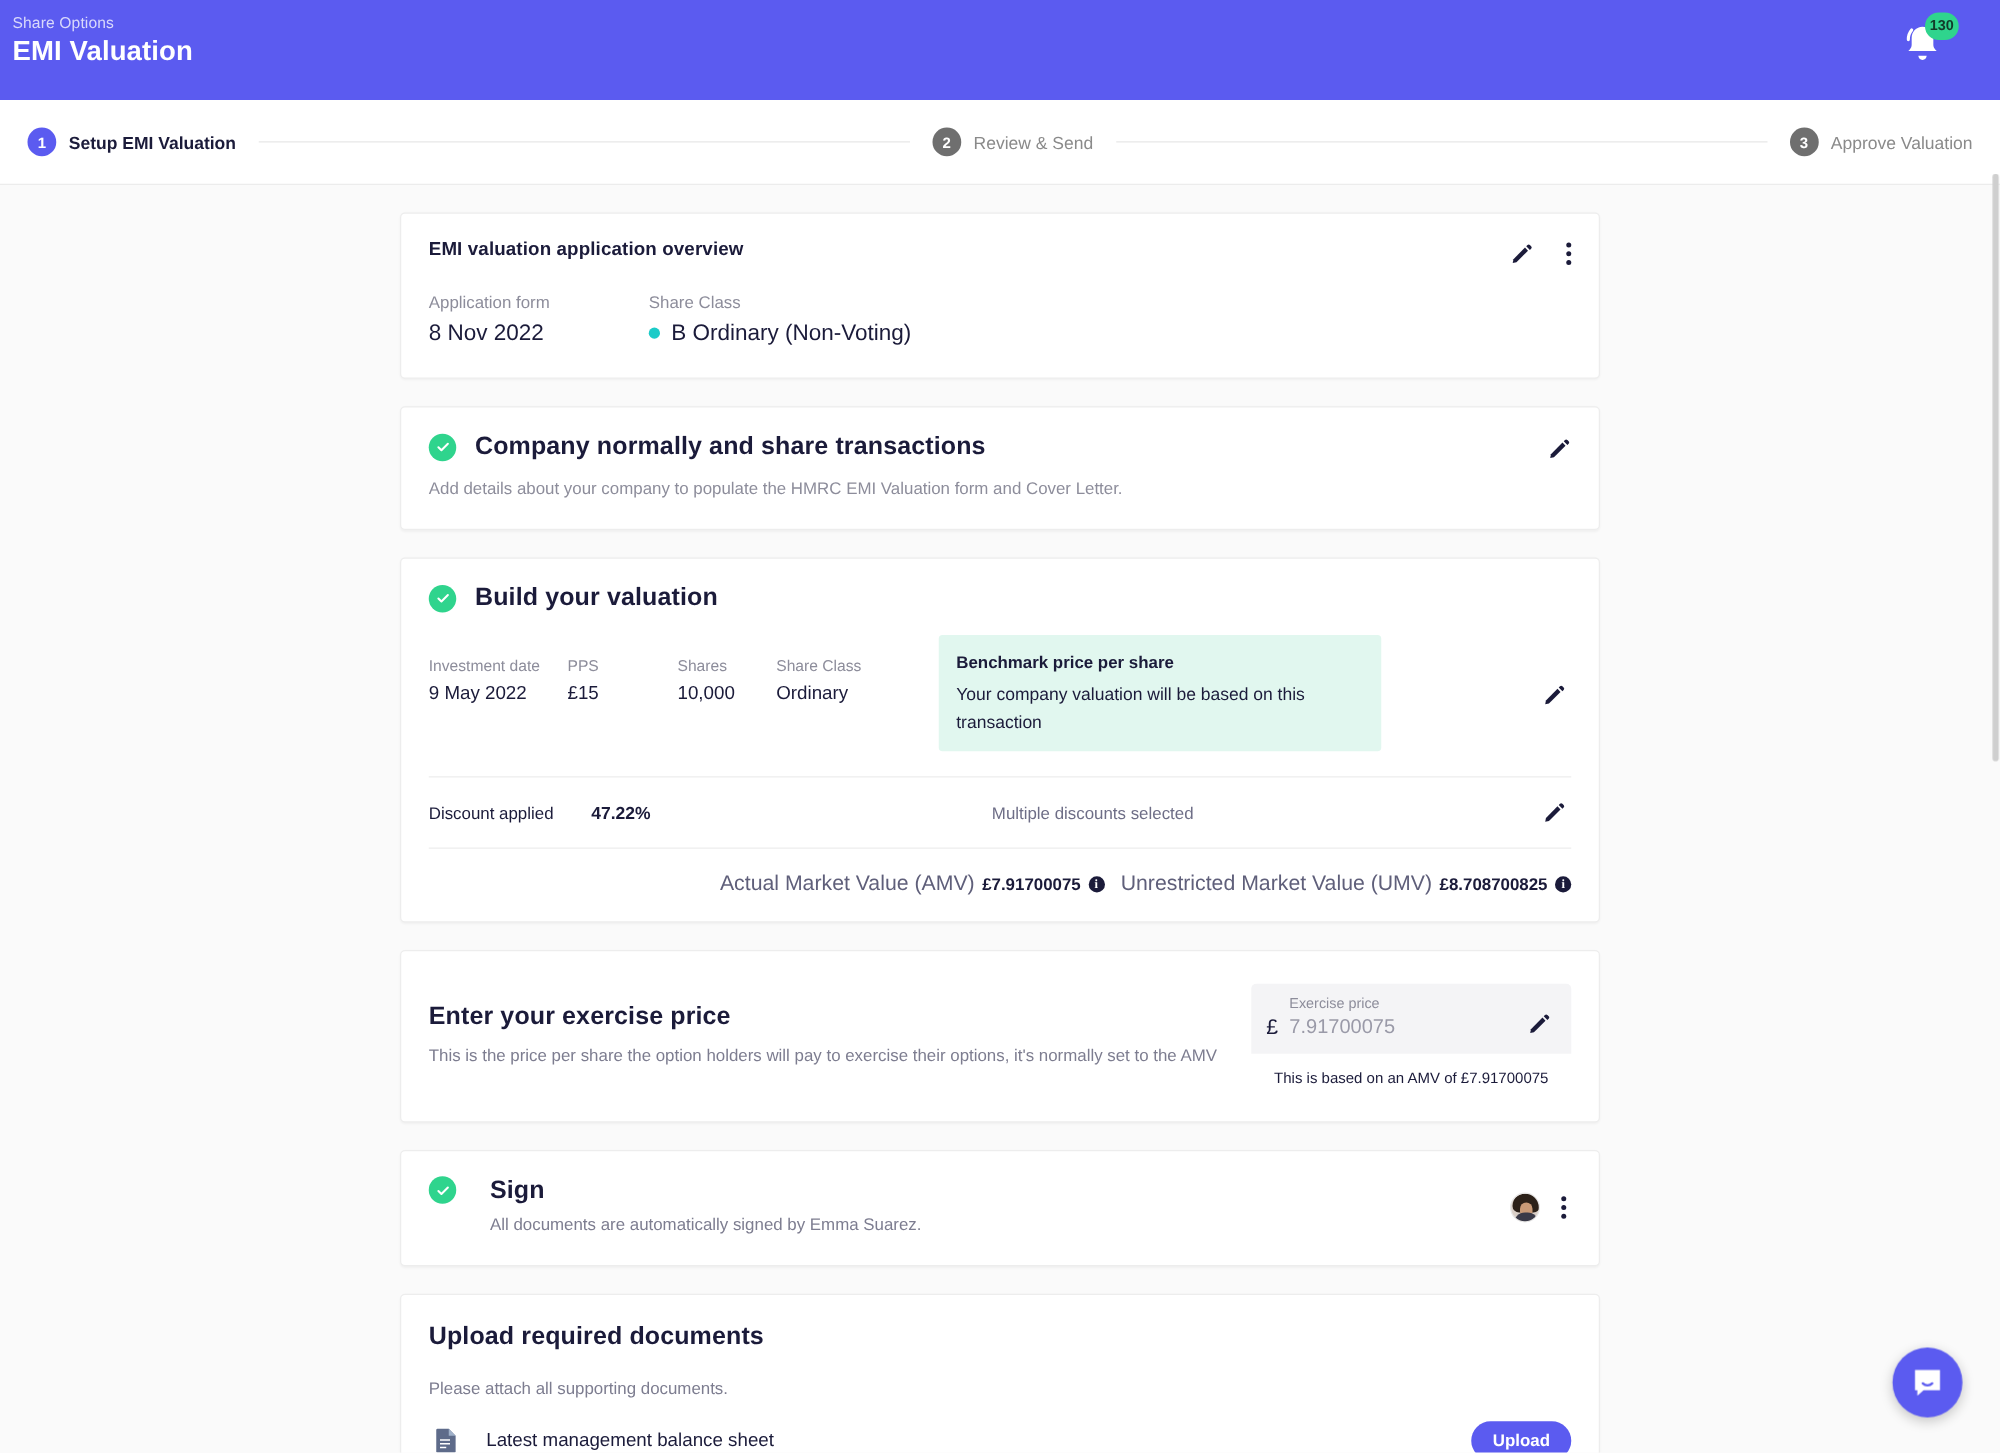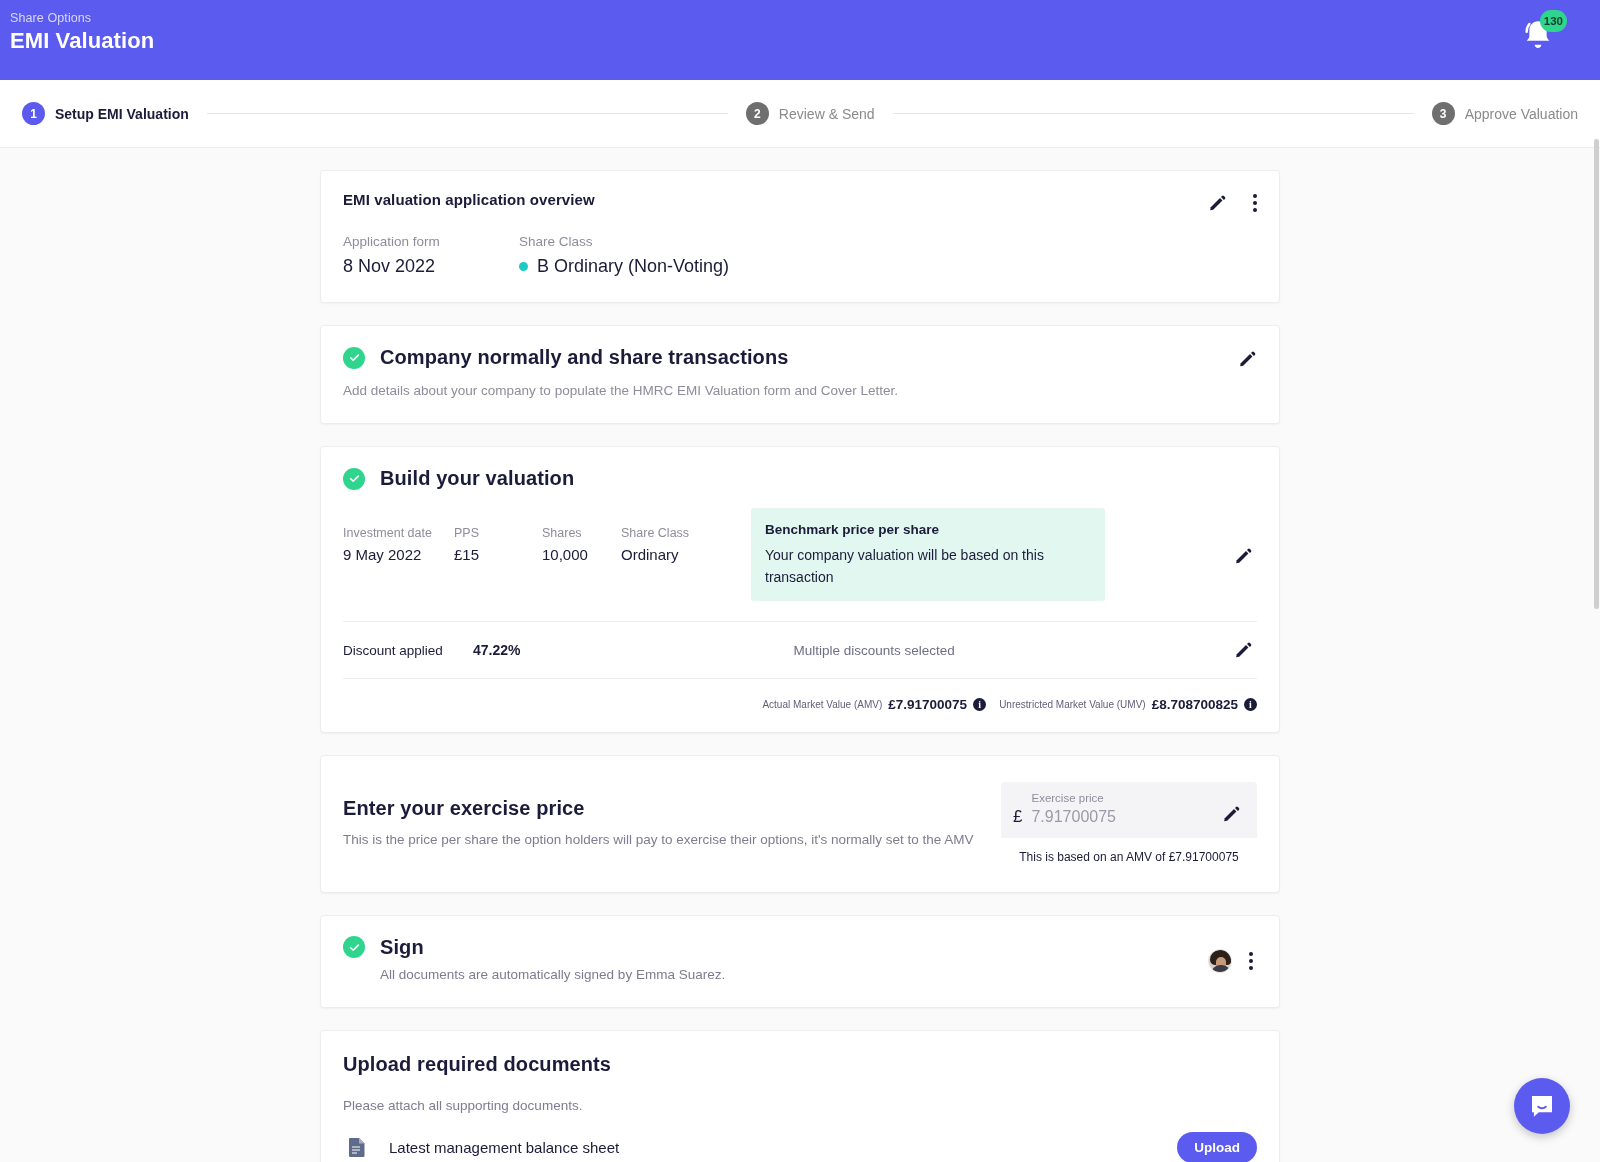--- a/index.html
+++ b/index.html
@@ -159,21 +159,21 @@
     padding: 20px 22px; position: relative;
   }
   .disc-label { font-size: 13.5px; color: #1b1b3a; width: 130px; }
   .disc-value { font-size: 14px; font-weight: bold; color: #1b1b3a; }
   .disc-note { font-size: 13.5px; color: #6e6e87; margin-left: 273px; }
 
   .mv-row {
     display: flex; align-items: center; justify-content: flex-end;
     gap: 13px; padding: 18px 22px 20px 22px;
   }
-  .mv-label { font-size: 10px; color: #5f5f7a; }
+  .mv-label { font-size: 17px; color: #5f5f7a; }
   .mv-value { font-size: 13.5px; font-weight: bold; color: #1b1b3a; margin-left: 6px; }
   .info-i {
     width: 13px; height: 13px; border-radius: 50%;
     background: #1b1b3a; color: #fff;
     font-size: 10px; font-weight: bold;
     display: inline-flex; align-items: center; justify-content: center;
     margin-left: 6px; font-family: "Liberation Serif", serif;
   }
   .mv-item { display: flex; align-items: center; }
 
@@ -191,21 +191,21 @@
     position: relative;
   }
   .ex-field .cur { font-size: 17px; color: #1b1b3a; line-height: 22px; }
   .ex-field .fl { flex: 1 1 auto; }
   .ex-field .fl .lab { font-size: 11.5px; color: #8d8d9b; line-height: 15px; }
   .ex-field .fl .val { font-size: 16px; color: #9a9aa8; line-height: 22px; }
   .ex-hint { font-size: 12px; color: #1b1b3a; margin-top: 12px; text-align: center; }
 
   
   .sign-inner { display: flex; align-items: center; padding: 20px 22px 22px 22px; }
-  .sign-left { display: flex; gap: 15px; flex: 1 1 auto; }
+  .sign-left { display: flex; gap: 27px; flex: 1 1 auto; }
   .sign-title { font-size: 20px; font-weight: bold; color: #1b1b3a; letter-spacing: .1px; }
   .sign-sub { font-size: 13.5px; color: #7d7d90; margin-top: 6px; line-height: 20px; }
   .sign-right { display: flex; align-items: center; gap: 13px; }
   .avatar {
     width: 24px; height: 24px; border-radius: 50%;
     overflow: hidden; flex: 0 0 auto;
     border: 1px solid #e7e7e7;
     background: #d9cfc7;
     position: relative;
   }

